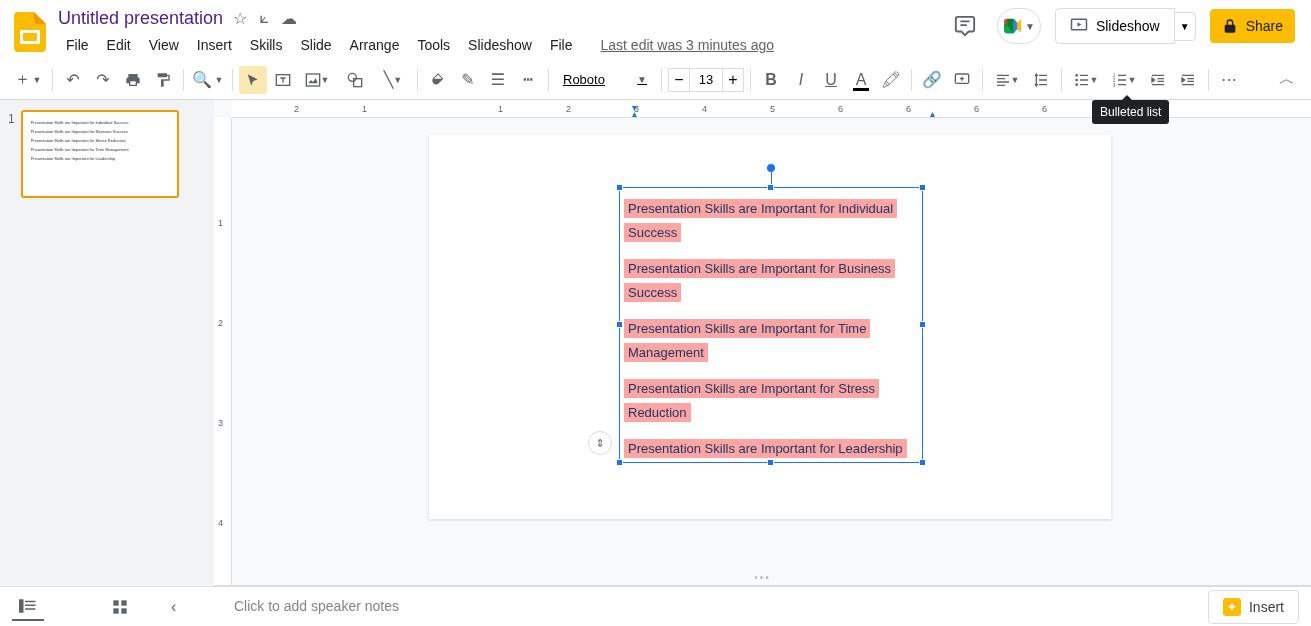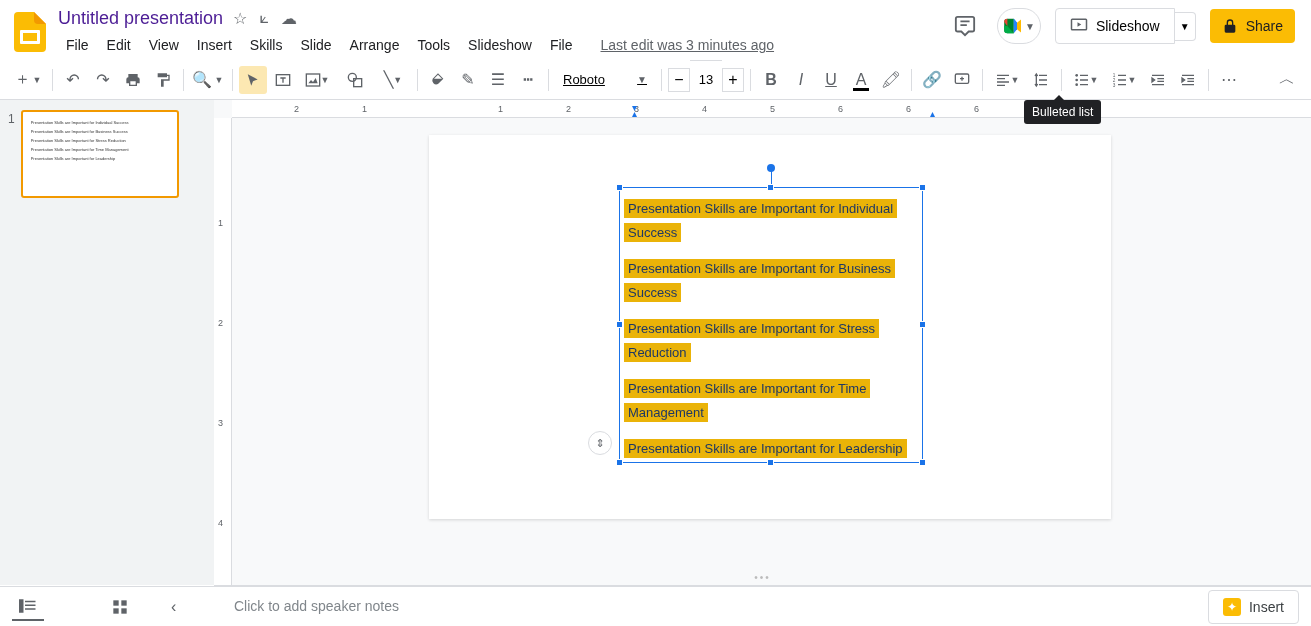--- a/index.html
+++ b/index.html
@@ -27,27 +27,27 @@
   
   .toolbar { display: flex; align-items: center; padding: 4px 10px; border-bottom: 1px solid #dadce0; height: 40px; gap: 2px; }
   .tb-btn { width: 28px; height: 28px; display: flex; align-items: center; justify-content: center; cursor: pointer; border-radius: 3px; color: #5f6368; font-size: 16px; }
   .tb-btn.dd { width: 36px; }
   .tb-btn.active { background: #fce8b2; }
   .tb-sep { width: 1px; height: 22px; background: #dadce0; margin: 0 4px; }
   .font-select { width: 100px; height: 26px; border: none; padding: 0 8px; font-size: 13px; cursor: pointer; display: flex; align-items: center; justify-content: space-between; text-decoration: underline; }
   .font-select span:last-child { font-size: 10px; color: #5f6368; }
   .size-box { display: flex; align-items: center; }
   .size-btn { width: 22px; height: 24px; border: 1px solid #dadce0; display: flex; align-items: center; justify-content: center; cursor: pointer; font-size: 16px; }
-  .size-input { width: 32px; height: 40px; border: 1px solid #dadce0; border-left: none; border-right: none; text-align: center; font-size: 13px; }
+  .size-input { width: 32px; height: 24px; border: 1px solid #dadce0; border-left: none; border-right: none; text-align: center; font-size: 13px; }
   .text-color-btn { position: relative; }
   .text-color-bar { position: absolute; bottom: 3px; left: 6px; right: 6px; height: 3px; background: #000; }
   .tb-spacer { flex: 1; }
   
   
-  .tooltip { position: absolute; background: #202124; color: #fff; padding: 5px 8px; font-size: 12px; border-radius: 3px; top: 100px; left: 1024px; z-index: 100; }
+  .tooltip { position: absolute; background: #202124; color: #fff; padding: 5px 8px; font-size: 12px; border-radius: 3px; top: 100px; left: 1092px; z-index: 100; }
   .tooltip::before { content: ''; position: absolute; top: -5px; left: 30px; border: 5px solid transparent; border-bottom-color: #202124; border-top: none; }
   
   
   .main { display: flex; height: 485px; }
   .sidebar { width: 214px; background: #f1f3f4; padding: 10px 8px; position: relative; }
   .slide-thumb-wrap { display: flex; align-items: flex-start; }
   .slide-num { font-size: 12px; color: #5f6368; margin-right: 6px; margin-top: 2px; }
   .slide-thumb { width: 158px; height: 88px; background: #fff; border: 2px solid #f29900; border-radius: 3px; padding: 8px; }
   .thumb-line { font-size: 4px; color: #333; line-height: 1.5; margin-bottom: 3px; }
   
@@ -68,21 +68,21 @@
   .sh-w { top: 50%; left: -4px; margin-top: -4px; }
   .sh-e { top: 50%; right: -4px; margin-top: -4px; }
   .sh-sw { bottom: -4px; left: -4px; }
   .sh-s { bottom: -4px; left: 50%; margin-left: -4px; }
   .sh-se { bottom: -4px; right: -4px; }
   .rotate-handle { position: absolute; top: -24px; left: 50%; margin-left: -4px; width: 8px; height: 8px; background: #1a73e8; border-radius: 50%; }
   .rotate-line { position: absolute; top: -17px; left: 50%; width: 1px; height: 14px; background: #1a73e8; }
   
   .text-content { padding: 8px 0 0 4px; }
   .text-line { font-size: 13px; color: #1f3864; padding: 2px 4px; display: inline; }
-  .highlighted { background: #eab308; }
+  .highlighted { background: #fca5a5; }
   .para { margin-bottom: 12px; line-height: 1.5; }
   
   .move-handle { position: absolute; left: 159px; top: 296px; width: 24px; height: 24px; background: #fff; border: 1px solid #dadce0; border-radius: 12px; display: flex; align-items: center; justify-content: center; font-size: 11px; color: #5f6368; }
   
   .drag-dots { position: absolute; bottom: 2px; left: 50%; transform: translateX(-50%); color: #bbb; font-size: 10px; letter-spacing: 2px; }
   
   
   .notes { height: 40px; border-top: 1px solid #dadce0; padding: 12px 20px; font-size: 14px; color: #80868b; margin-left: 214px; position: relative; }
   
   
@@ -344,22 +344,22 @@
         <div class="sel-handle sh-ne"></div>
         <div class="sel-handle sh-w"></div>
         <div class="sel-handle sh-e"></div>
         <div class="sel-handle sh-sw"></div>
         <div class="sel-handle sh-s"></div>
         <div class="sel-handle sh-se"></div>
 
         <div class="text-content">
           <div class="para"><span class="text-line highlighted">Presentation Skills are Important for Individual</span><br><span class="text-line highlighted">Success</span></div>
           <div class="para"><span class="text-line highlighted">Presentation Skills are Important for Business</span><br><span class="text-line highlighted">Success</span></div>
+          <div class="para"><span class="text-line highlighted">Presentation Skills are Important for Time</span><br><span class="text-line highlighted">Management</span></div>
           <div class="para"><span class="text-line highlighted">Presentation Skills are Important for Stress</span><br><span class="text-line highlighted">Reduction</span></div>
-          <div class="para"><span class="text-line highlighted">Presentation Skills are Important for Time</span><br><span class="text-line highlighted">Management</span></div>
           <div class="para"><span class="text-line highlighted">Presentation Skills are Important for Leadership</span></div>
         </div>
       </div>
       <div class="move-handle">⇕</div>
     </div>
     <div class="drag-dots">•••</div>
   </div>
 </div>
 
 <div class="notes">Click to add speaker notes</div>

